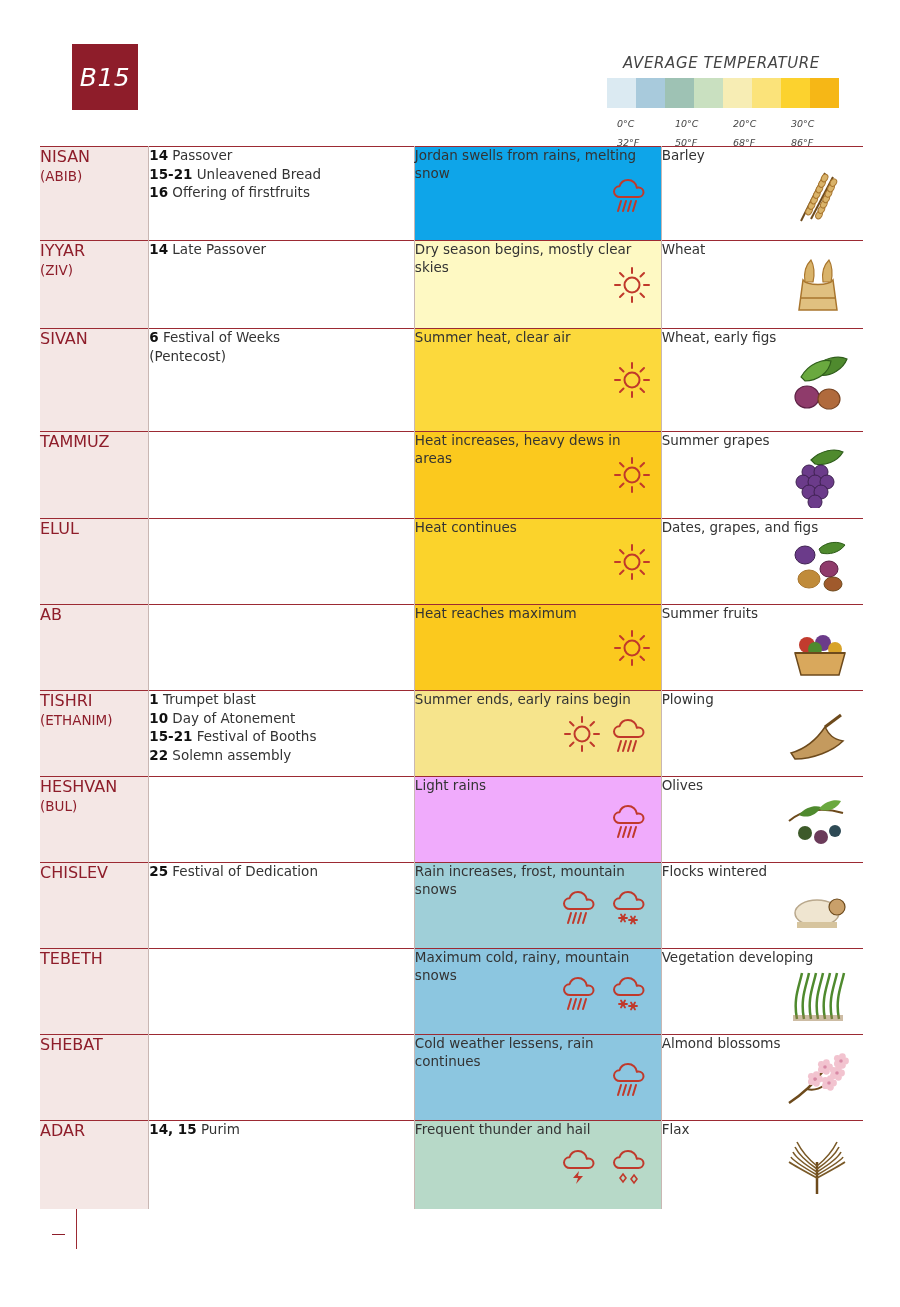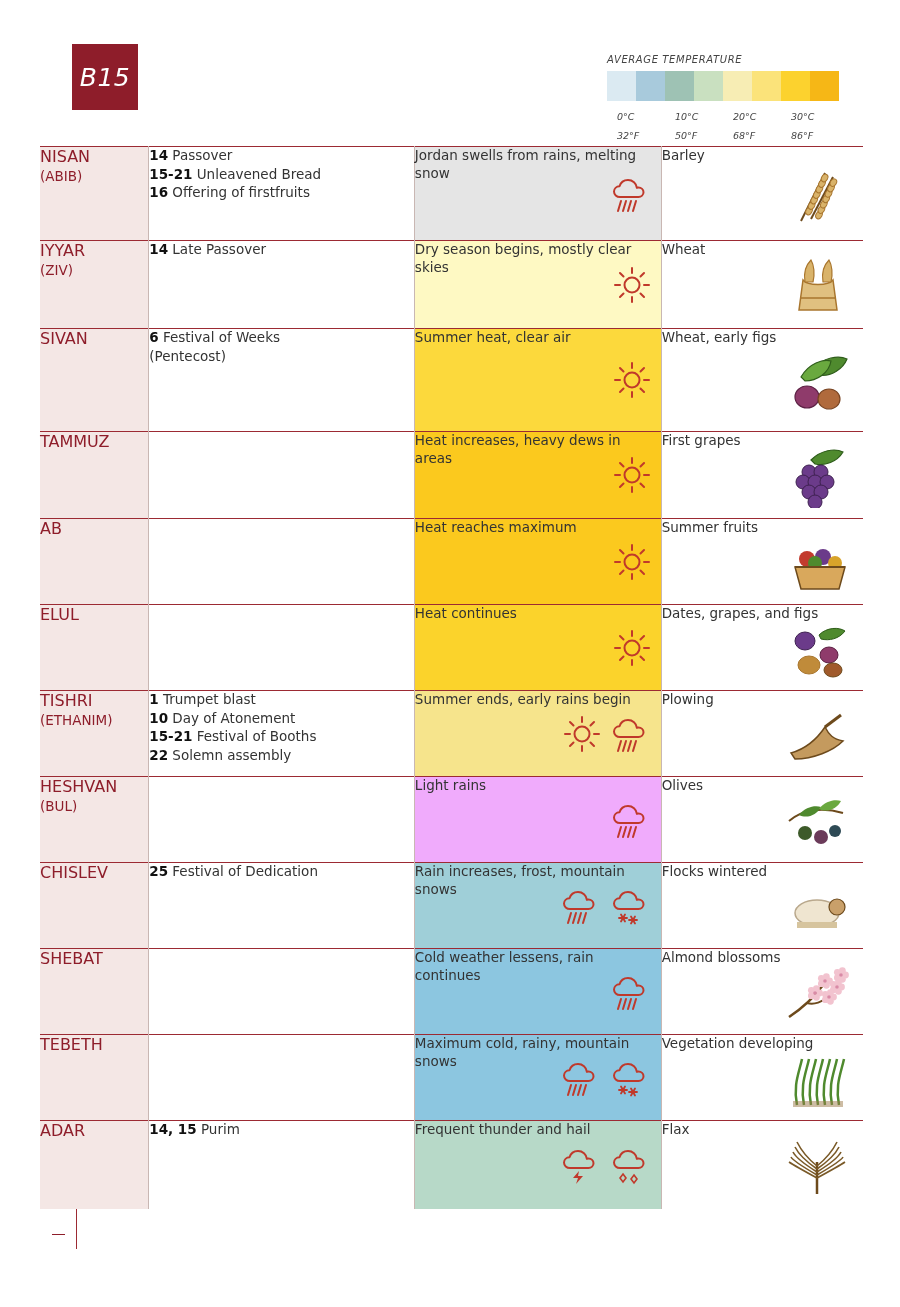--- a/index.html
+++ b/index.html
@@ -33,22 +33,22 @@
   .title {
     position: absolute; left: 110px; top: 8px;
     font-size: 38px; color: #8e1d2a; font-weight: 400;
     letter-spacing: .2px;
   }
   
   .legend {
     position: absolute; right: 0; top: 10px; width: 245px;
   }
   .legend-title {
-    font-size: 10px; color: #444; letter-spacing: .6px;
-    margin-bottom: 6px; text-align: left;
+    font-size: 15px; color: #444; letter-spacing: .6px;
+    margin-bottom: 6px; text-align: left; margin-left: 16px;
   }
   .legend-bar { display: flex; width: 232px; height: 30px; }
   .legend-bar div { flex: 1 1 0; }
   .legend-ticks {
     position: relative; height: 32px; width: 232px;
     margin-top: 6px; font-size: 9.5px; color: #444;
   }
   .legend-ticks span {
     position: absolute; width: 44px; line-height: 19px;
   }
@@ -200,21 +200,21 @@
           <col class="col-crops">
       </colgroup>
       <tbody id="cal-body">
           <tr class="row-top" style="height: 94px; margin-left: 39px;">
             <td class="cell name-cell"><span>NISAN</span><span class="sub">(ABIB)</span></td>
             <td class="cell events-cell">
               <div class="ev"><b>14</b> <span>Passover</span></div>
               <div class="ev"><b>15-21</b> <span>Unleavened Bread</span></div>
               <div class="ev"><b>16</b> <span>Offering of firstfruits</span></div>
             </td>
-            <td class="cell weather-cell" style="background:#e5e5e5"><span>Jordan swells from rains, melting snow</span><span class="wicons">
+            <td class="cell weather-cell" style="background:#0ea5e9"><span>Jordan swells from rains, melting snow</span><span class="wicons">
                 <svg class="ico" width="46" height="42" viewBox="0 0 46 42">
                   <path d="M11 24c-3.4 0-6-2.4-6-5.4 0-2.9 2.4-5.2 5.5-5.3C11.6 9.6 15 7 19 7c4.6 0 8.4 3.4 8.9 7.8 0.5-0.2 1-0.3 1.6-0.3 2.8 0 5 2.2 5 4.8S32.3 24 29.5 24z" fill="none" stroke="#c0392b" stroke-width="2" stroke-linejoin="round"></path>
                   <line x1="12" y1="28" x2="9" y2="38" stroke="#c0392b" stroke-width="2" stroke-linecap="round"></line>
                   <line x1="17" y1="28" x2="14" y2="38" stroke="#c0392b" stroke-width="2" stroke-linecap="round"></line>
                   <line x1="22" y1="28" x2="19" y2="38" stroke="#c0392b" stroke-width="2" stroke-linecap="round"></line>
                   <line x1="27" y1="28" x2="24" y2="38" stroke="#c0392b" stroke-width="2" stroke-linecap="round"></line>
                 </svg>
               </span></td>
             <td class="cell crops-cell"><span>Barley</span><span style="position:absolute;right:6px;top:50%;transform:translateY(-50%)">
                 <svg class="ico" width="78" height="66" viewBox="0 0 78 66">
@@ -301,84 +301,84 @@
                   <line x1="35" y1="21" x2="40" y2="21" stroke="#c0392b" stroke-width="2" stroke-linecap="round"></line>
                   <line x1="31.48528137423857" y1="29.485281374238568" x2="35.020815280171306" y2="33.020815280171306" stroke="#c0392b" stroke-width="2" stroke-linecap="round"></line>
                   <line x1="23" y1="33" x2="23" y2="38" stroke="#c0392b" stroke-width="2" stroke-linecap="round"></line>
                   <line x1="14.51471862576143" y1="29.48528137423857" x2="10.979184719828693" y2="33.020815280171306" stroke="#c0392b" stroke-width="2" stroke-linecap="round"></line>
                   <line x1="11" y1="21" x2="6" y2="21.000000000000004" stroke="#c0392b" stroke-width="2" stroke-linecap="round"></line>
                   <line x1="14.514718625761429" y1="12.51471862576143" x2="10.97918471982869" y2="8.979184719828693" stroke="#c0392b" stroke-width="2" stroke-linecap="round"></line>
                   <line x1="22.999999999999996" y1="9" x2="22.999999999999996" y2="4" stroke="#c0392b" stroke-width="2" stroke-linecap="round"></line>
                   <line x1="31.485281374238568" y1="12.514718625761429" x2="35.020815280171306" y2="8.97918471982869" stroke="#c0392b" stroke-width="2" stroke-linecap="round"></line>
                 </svg>
               </span></td>
-            <td class="cell crops-cell"><span>First grapes</span><span style="position:absolute;right:6px;top:50%;transform:translateY(-50%)">
+            <td class="cell crops-cell"><span>Summer grapes</span><span style="position:absolute;right:6px;top:50%;transform:translateY(-50%)">
                 <svg class="ico" width="78" height="66" viewBox="0 0 78 66">
                   <path d="M32 18c10-10 24-12 32-8-6 10-18 14-28 12z" fill="#4f8a2e" stroke="#2f5d1b" stroke-width="1.2"></path>
                   <circle cx="30" cy="30" r="7" fill="#6b3b8a" stroke="#3e2150" stroke-width="1"></circle>
                   <circle cx="42" cy="30" r="7" fill="#6b3b8a" stroke="#3e2150" stroke-width="1"></circle>
                   <circle cx="24" cy="40" r="7" fill="#6b3b8a" stroke="#3e2150" stroke-width="1"></circle>
                   <circle cx="36" cy="40" r="7" fill="#6b3b8a" stroke="#3e2150" stroke-width="1"></circle>
                   <circle cx="48" cy="40" r="7" fill="#6b3b8a" stroke="#3e2150" stroke-width="1"></circle>
                   <circle cx="30" cy="50" r="7" fill="#6b3b8a" stroke="#3e2150" stroke-width="1"></circle>
                   <circle cx="42" cy="50" r="7" fill="#6b3b8a" stroke="#3e2150" stroke-width="1"></circle>
                   <circle cx="36" cy="60" r="7" fill="#6b3b8a" stroke="#3e2150" stroke-width="1"></circle>
                 </svg>
               </span></td>
           </tr>
           <tr class="row-top" style="height: 86px;">
-            <td class="cell name-cell"><span>AB</span></td>
+            <td class="cell name-cell"><span>ELUL</span></td>
             <td class="cell events-cell"></td>
-            <td class="cell weather-cell" style="background:#fbc91e"><span>Heat reaches maximum</span><span class="wicons">
+            <td class="cell weather-cell" style="background:#fbd32b"><span>Heat continues</span><span class="wicons">
                 <svg class="ico" width="46" height="42" viewBox="0 0 46 42">
                   <circle cx="23" cy="21" r="7.5" fill="none" stroke="#c0392b" stroke-width="2"></circle>
                   <line x1="35" y1="21" x2="40" y2="21" stroke="#c0392b" stroke-width="2" stroke-linecap="round"></line>
                   <line x1="31.48528137423857" y1="29.485281374238568" x2="35.020815280171306" y2="33.020815280171306" stroke="#c0392b" stroke-width="2" stroke-linecap="round"></line>
                   <line x1="23" y1="33" x2="23" y2="38" stroke="#c0392b" stroke-width="2" stroke-linecap="round"></line>
                   <line x1="14.51471862576143" y1="29.48528137423857" x2="10.979184719828693" y2="33.020815280171306" stroke="#c0392b" stroke-width="2" stroke-linecap="round"></line>
                   <line x1="11" y1="21" x2="6" y2="21.000000000000004" stroke="#c0392b" stroke-width="2" stroke-linecap="round"></line>
                   <line x1="14.514718625761429" y1="12.51471862576143" x2="10.97918471982869" y2="8.979184719828693" stroke="#c0392b" stroke-width="2" stroke-linecap="round"></line>
                   <line x1="22.999999999999996" y1="9" x2="22.999999999999996" y2="4" stroke="#c0392b" stroke-width="2" stroke-linecap="round"></line>
                   <line x1="31.485281374238568" y1="12.514718625761429" x2="35.020815280171306" y2="8.97918471982869" stroke="#c0392b" stroke-width="2" stroke-linecap="round"></line>
                 </svg>
               </span></td>
-            <td class="cell crops-cell"><span>Summer fruits</span><span style="position:absolute;right:6px;top:50%;transform:translateY(-50%)">
-                <svg class="ico" width="78" height="66" viewBox="0 0 78 66">
-                  <circle cx="28" cy="30" r="8" fill="#c23b2e"></circle>
-                  <circle cx="44" cy="28" r="8" fill="#6b3b8a"></circle>
-        <circle cx="56" cy="34" r="7" fill="#d8a32a"></circle>
-                  <circle cx="36" cy="34" r="7" fill="#4f8a2e"></circle>
-        <path d="M16 38h50l-6 22H22z" fill="#d9a85c" stroke="#6d4a1c" stroke-width="1.5"></path>
-        <path d="M16 38h50" stroke="#6d4a1c" stroke-width="2"></path>
-                </svg>
-              </span></td>
-          </tr>
-          <tr class="row-top" style="height: 86px;">
-            <td class="cell name-cell"><span>ELUL</span></td>
+            <td class="cell crops-cell"><span>Dates, grapes, and figs</span><span style="position:absolute;right:6px;top:50%;transform:translateY(-50%)">
+                <svg class="ico" width="78" height="66" viewBox="0 0 78 66">
+                  <ellipse cx="26" cy="26" rx="10" ry="9" fill="#6b3b8a" stroke="#3e2150" stroke-width="1"></ellipse>
+        <path d="M40 20c8-8 20-8 26-4-6 8-16 10-24 8z" fill="#4f8a2e" stroke="#2f5d1b" stroke-width="1"></path>
+        <ellipse cx="50" cy="40" rx="9" ry="8" fill="#8f3b6b" stroke="#5c2144" stroke-width="1"></ellipse>
+        <ellipse cx="30" cy="50" rx="11" ry="9" fill="#c08b3a" stroke="#a9762e" stroke-width="1"></ellipse>
+        <ellipse cx="54" cy="55" rx="9" ry="7" fill="#a05a2c" stroke="#6d4a1c" stroke-width="1"></ellipse>
+                </svg>
+              </span></td>
+          </tr>
+          <tr class="row-top" style="height: 86px;">
+            <td class="cell name-cell"><span>AB</span></td>
             <td class="cell events-cell"></td>
-            <td class="cell weather-cell" style="background:#fbd32b"><span>Heat continues</span><span class="wicons">
+            <td class="cell weather-cell" style="background:#fbc91e"><span>Heat reaches maximum</span><span class="wicons">
                 <svg class="ico" width="46" height="42" viewBox="0 0 46 42">
                   <circle cx="23" cy="21" r="7.5" fill="none" stroke="#c0392b" stroke-width="2"></circle>
                   <line x1="35" y1="21" x2="40" y2="21" stroke="#c0392b" stroke-width="2" stroke-linecap="round"></line>
                   <line x1="31.48528137423857" y1="29.485281374238568" x2="35.020815280171306" y2="33.020815280171306" stroke="#c0392b" stroke-width="2" stroke-linecap="round"></line>
                   <line x1="23" y1="33" x2="23" y2="38" stroke="#c0392b" stroke-width="2" stroke-linecap="round"></line>
                   <line x1="14.51471862576143" y1="29.48528137423857" x2="10.979184719828693" y2="33.020815280171306" stroke="#c0392b" stroke-width="2" stroke-linecap="round"></line>
                   <line x1="11" y1="21" x2="6" y2="21.000000000000004" stroke="#c0392b" stroke-width="2" stroke-linecap="round"></line>
                   <line x1="14.514718625761429" y1="12.51471862576143" x2="10.97918471982869" y2="8.979184719828693" stroke="#c0392b" stroke-width="2" stroke-linecap="round"></line>
                   <line x1="22.999999999999996" y1="9" x2="22.999999999999996" y2="4" stroke="#c0392b" stroke-width="2" stroke-linecap="round"></line>
                   <line x1="31.485281374238568" y1="12.514718625761429" x2="35.020815280171306" y2="8.97918471982869" stroke="#c0392b" stroke-width="2" stroke-linecap="round"></line>
                 </svg>
               </span></td>
-            <td class="cell crops-cell"><span>Dates, grapes, and figs</span><span style="position:absolute;right:6px;top:50%;transform:translateY(-50%)">
-                <svg class="ico" width="78" height="66" viewBox="0 0 78 66">
-                  <ellipse cx="26" cy="26" rx="10" ry="9" fill="#6b3b8a" stroke="#3e2150" stroke-width="1"></ellipse>
-        <path d="M40 20c8-8 20-8 26-4-6 8-16 10-24 8z" fill="#4f8a2e" stroke="#2f5d1b" stroke-width="1"></path>
-        <ellipse cx="50" cy="40" rx="9" ry="8" fill="#8f3b6b" stroke="#5c2144" stroke-width="1"></ellipse>
-        <ellipse cx="30" cy="50" rx="11" ry="9" fill="#c08b3a" stroke="#a9762e" stroke-width="1"></ellipse>
-        <ellipse cx="54" cy="55" rx="9" ry="7" fill="#a05a2c" stroke="#6d4a1c" stroke-width="1"></ellipse>
+            <td class="cell crops-cell"><span>Summer fruits</span><span style="position:absolute;right:6px;top:50%;transform:translateY(-50%)">
+                <svg class="ico" width="78" height="66" viewBox="0 0 78 66">
+                  <circle cx="28" cy="30" r="8" fill="#c23b2e"></circle>
+                  <circle cx="44" cy="28" r="8" fill="#6b3b8a"></circle>
+        <circle cx="56" cy="34" r="7" fill="#d8a32a"></circle>
+                  <circle cx="36" cy="34" r="7" fill="#4f8a2e"></circle>
+        <path d="M16 38h50l-6 22H22z" fill="#d9a85c" stroke="#6d4a1c" stroke-width="1.5"></path>
+        <path d="M16 38h50" stroke="#6d4a1c" stroke-width="2"></path>
                 </svg>
               </span></td>
           </tr>
           <tr class="row-top" style="height: 86px;">
             <td class="cell name-cell"><span>TISHRI</span><span class="sub">(ETHANIM)</span></td>
             <td class="cell events-cell">
               <div class="ev"><b>1</b> <span>Trumpet blast</span></div>
               <div class="ev"><b>10</b> <span>Day of Atonement</span></div>
               <div class="ev"><b>15-21</b> <span>Festival of Booths</span></div>
               <div class="ev"><b>22</b> <span>Solemn assembly</span></div>
@@ -454,20 +454,54 @@
                   <line x1="20" y1="35" x2="28" y2="35" stroke="#c0392b" stroke-width="1.8" stroke-linecap="round"></line>
                   <line x1="22" y1="31.535898384862247" x2="26" y2="38.46410161513776" stroke="#c0392b" stroke-width="1.8" stroke-linecap="round"></line>
                   <line x1="26" y1="31.535898384862247" x2="22" y2="38.46410161513776" stroke="#c0392b" stroke-width="1.8" stroke-linecap="round"></line>
                 </svg>
               </span></td>
             <td class="cell crops-cell"><span>Flocks wintered</span><span style="position:absolute;right:6px;top:50%;transform:translateY(-50%)">
                 <svg class="ico" width="78" height="66" viewBox="0 0 78 66">
                   <ellipse cx="38" cy="40" rx="22" ry="13" fill="#efe5d0" stroke="#b9a88c" stroke-width="1.5"></ellipse>
         <circle cx="58" cy="34" r="8" fill="#c9a06a" stroke="#6d4a1c" stroke-width="1.2"></circle>
         <path d="M18 52h40" stroke="#d6c49e" stroke-width="6"></path>
+                </svg>
+              </span></td>
+          </tr>
+          <tr class="row-top" style="height: 86px;">
+            <td class="cell name-cell"><span>TEBETH</span></td>
+            <td class="cell events-cell"></td>
+            <td class="cell weather-cell" style="background:#8cc6e0"><span>Maximum cold, rainy, mountain snows</span><span class="wicons">
+                <svg class="ico" width="46" height="42" viewBox="0 0 46 42">
+                  <path d="M11 24c-3.4 0-6-2.4-6-5.4 0-2.9 2.4-5.2 5.5-5.3C11.6 9.6 15 7 19 7c4.6 0 8.4 3.4 8.9 7.8 0.5-0.2 1-0.3 1.6-0.3 2.8 0 5 2.2 5 4.8S32.3 24 29.5 24z" fill="none" stroke="#c0392b" stroke-width="2" stroke-linejoin="round"></path>
+                  <line x1="12" y1="28" x2="9" y2="38" stroke="#c0392b" stroke-width="2" stroke-linecap="round"></line>
+                  <line x1="17" y1="28" x2="14" y2="38" stroke="#c0392b" stroke-width="2" stroke-linecap="round"></line>
+                  <line x1="22" y1="28" x2="19" y2="38" stroke="#c0392b" stroke-width="2" stroke-linecap="round"></line>
+                  <line x1="27" y1="28" x2="24" y2="38" stroke="#c0392b" stroke-width="2" stroke-linecap="round"></line>
+                </svg>
+                <svg class="ico" width="46" height="42" viewBox="0 0 46 42">
+                  <path d="M11 24c-3.4 0-6-2.4-6-5.4 0-2.9 2.4-5.2 5.5-5.3C11.6 9.6 15 7 19 7c4.6 0 8.4 3.4 8.9 7.8 0.5-0.2 1-0.3 1.6-0.3 2.8 0 5 2.2 5 4.8S32.3 24 29.5 24z" fill="none" stroke="#c0392b" stroke-width="2" stroke-linejoin="round"></path>
+                  <line x1="10" y1="33" x2="18" y2="33" stroke="#c0392b" stroke-width="1.8" stroke-linecap="round"></line>
+                  <line x1="12" y1="29.535898384862247" x2="16" y2="36.46410161513776" stroke="#c0392b" stroke-width="1.8" stroke-linecap="round"></line>
+                  <line x1="16" y1="29.535898384862247" x2="12" y2="36.46410161513776" stroke="#c0392b" stroke-width="1.8" stroke-linecap="round"></line>
+                  <line x1="20" y1="35" x2="28" y2="35" stroke="#c0392b" stroke-width="1.8" stroke-linecap="round"></line>
+                  <line x1="22" y1="31.535898384862247" x2="26" y2="38.46410161513776" stroke="#c0392b" stroke-width="1.8" stroke-linecap="round"></line>
+                  <line x1="26" y1="31.535898384862247" x2="22" y2="38.46410161513776" stroke="#c0392b" stroke-width="1.8" stroke-linecap="round"></line>
+                </svg>
+              </span></td>
+            <td class="cell crops-cell"><span>Vegetation developing</span><span style="position:absolute;right:6px;top:50%;transform:translateY(-50%)">
+                <svg class="ico" width="78" height="66" viewBox="0 0 78 66">
+                  <path d="M18 60 C14 40, 20 28, 23 14" stroke="#4f8a2e" stroke-width="2.5" fill="none"></path>
+                  <path d="M25 60 C21 40, 27 28, 30 14" stroke="#4f8a2e" stroke-width="2.5" fill="none"></path>
+                  <path d="M32 60 C28 40, 34 28, 37 14" stroke="#4f8a2e" stroke-width="2.5" fill="none"></path>
+                  <path d="M39 60 C35 40, 41 28, 44 14" stroke="#4f8a2e" stroke-width="2.5" fill="none"></path>
+                  <path d="M46 60 C42 40, 48 28, 51 14" stroke="#4f8a2e" stroke-width="2.5" fill="none"></path>
+                  <path d="M53 60 C49 40, 55 28, 58 14" stroke="#4f8a2e" stroke-width="2.5" fill="none"></path>
+                  <path d="M60 60 C56 40, 62 28, 65 14" stroke="#4f8a2e" stroke-width="2.5" fill="none"></path>
+                  <rect x="14" y="56" width="50" height="6" fill="#9c7a4a" opacity=".5"></rect>
                 </svg>
               </span></td>
           </tr>
           <tr class="row-top" style="height: 86px;">
             <td class="cell name-cell"><span>SHEBAT</span></td>
             <td class="cell events-cell"></td>
             <td class="cell weather-cell" style="background:#8cc6e0"><span>Cold weather lessens, rain continues</span><span class="wicons">
                 <svg class="ico" width="46" height="42" viewBox="0 0 46 42">
                   <path d="M11 24c-3.4 0-6-2.4-6-5.4 0-2.9 2.4-5.2 5.5-5.3C11.6 9.6 15 7 19 7c4.6 0 8.4 3.4 8.9 7.8 0.5-0.2 1-0.3 1.6-0.3 2.8 0 5 2.2 5 4.8S32.3 24 29.5 24z" fill="none" stroke="#c0392b" stroke-width="2" stroke-linejoin="round"></path>
                   <line x1="12" y1="28" x2="9" y2="38" stroke="#c0392b" stroke-width="2" stroke-linecap="round"></line>
@@ -506,54 +540,20 @@
                   <circle cx="36" cy="34" r="1.8" fill="#d98aa6"></circle>
                   <circle cx="66.5" cy="16" r="3.4" fill="#f2c3cf"></circle>
                   <circle cx="63.390576474687265" cy="20.27975432332819" r="3.4" fill="#f2c3cf"></circle>
                   <circle cx="58.359423525312735" cy="18.64503363531613" r="3.4" fill="#f2c3cf"></circle>
                   <circle cx="58.359423525312735" cy="13.354966364683872" r="3.4" fill="#f2c3cf"></circle>
                   <circle cx="63.390576474687265" cy="11.720245676671809" r="3.4" fill="#f2c3cf"></circle>
                   <circle cx="62" cy="16" r="1.8" fill="#d98aa6"></circle>
                 </svg>
               </span></td>
           </tr>
-          <tr class="row-top" style="height: 86px;">
-            <td class="cell name-cell"><span>TEBETH</span></td>
-            <td class="cell events-cell"></td>
-            <td class="cell weather-cell" style="background:#8cc6e0"><span>Maximum cold, rainy, mountain snows</span><span class="wicons">
-                <svg class="ico" width="46" height="42" viewBox="0 0 46 42">
-                  <path d="M11 24c-3.4 0-6-2.4-6-5.4 0-2.9 2.4-5.2 5.5-5.3C11.6 9.6 15 7 19 7c4.6 0 8.4 3.4 8.9 7.8 0.5-0.2 1-0.3 1.6-0.3 2.8 0 5 2.2 5 4.8S32.3 24 29.5 24z" fill="none" stroke="#c0392b" stroke-width="2" stroke-linejoin="round"></path>
-                  <line x1="12" y1="28" x2="9" y2="38" stroke="#c0392b" stroke-width="2" stroke-linecap="round"></line>
-                  <line x1="17" y1="28" x2="14" y2="38" stroke="#c0392b" stroke-width="2" stroke-linecap="round"></line>
-                  <line x1="22" y1="28" x2="19" y2="38" stroke="#c0392b" stroke-width="2" stroke-linecap="round"></line>
-                  <line x1="27" y1="28" x2="24" y2="38" stroke="#c0392b" stroke-width="2" stroke-linecap="round"></line>
-                </svg>
-                <svg class="ico" width="46" height="42" viewBox="0 0 46 42">
-                  <path d="M11 24c-3.4 0-6-2.4-6-5.4 0-2.9 2.4-5.2 5.5-5.3C11.6 9.6 15 7 19 7c4.6 0 8.4 3.4 8.9 7.8 0.5-0.2 1-0.3 1.6-0.3 2.8 0 5 2.2 5 4.8S32.3 24 29.5 24z" fill="none" stroke="#c0392b" stroke-width="2" stroke-linejoin="round"></path>
-                  <line x1="10" y1="33" x2="18" y2="33" stroke="#c0392b" stroke-width="1.8" stroke-linecap="round"></line>
-                  <line x1="12" y1="29.535898384862247" x2="16" y2="36.46410161513776" stroke="#c0392b" stroke-width="1.8" stroke-linecap="round"></line>
-                  <line x1="16" y1="29.535898384862247" x2="12" y2="36.46410161513776" stroke="#c0392b" stroke-width="1.8" stroke-linecap="round"></line>
-                  <line x1="20" y1="35" x2="28" y2="35" stroke="#c0392b" stroke-width="1.8" stroke-linecap="round"></line>
-                  <line x1="22" y1="31.535898384862247" x2="26" y2="38.46410161513776" stroke="#c0392b" stroke-width="1.8" stroke-linecap="round"></line>
-                  <line x1="26" y1="31.535898384862247" x2="22" y2="38.46410161513776" stroke="#c0392b" stroke-width="1.8" stroke-linecap="round"></line>
-                </svg>
-              </span></td>
-            <td class="cell crops-cell"><span>Vegetation developing</span><span style="position:absolute;right:6px;top:50%;transform:translateY(-50%)">
-                <svg class="ico" width="78" height="66" viewBox="0 0 78 66">
-                  <path d="M18 60 C14 40, 20 28, 23 14" stroke="#4f8a2e" stroke-width="2.5" fill="none"></path>
-                  <path d="M25 60 C21 40, 27 28, 30 14" stroke="#4f8a2e" stroke-width="2.5" fill="none"></path>
-                  <path d="M32 60 C28 40, 34 28, 37 14" stroke="#4f8a2e" stroke-width="2.5" fill="none"></path>
-                  <path d="M39 60 C35 40, 41 28, 44 14" stroke="#4f8a2e" stroke-width="2.5" fill="none"></path>
-                  <path d="M46 60 C42 40, 48 28, 51 14" stroke="#4f8a2e" stroke-width="2.5" fill="none"></path>
-                  <path d="M53 60 C49 40, 55 28, 58 14" stroke="#4f8a2e" stroke-width="2.5" fill="none"></path>
-                  <path d="M60 60 C56 40, 62 28, 65 14" stroke="#4f8a2e" stroke-width="2.5" fill="none"></path>
-                  <rect x="14" y="56" width="50" height="6" fill="#9c7a4a" opacity=".5"></rect>
-                </svg>
-              </span></td>
-          </tr>
           <tr class="row-top" style="height: 88px;">
             <td class="cell name-cell"><span>ADAR</span></td>
             <td class="cell events-cell">
               <div class="ev"><b>14, 15</b> <span>Purim</span></div>
             </td>
             <td class="cell weather-cell" style="background:#b7d9c8"><span>Frequent thunder and hail</span><span class="wicons">
                 <svg class="ico" width="46" height="42" viewBox="0 0 46 42">
                   <path d="M11 24c-3.4 0-6-2.4-6-5.4 0-2.9 2.4-5.2 5.5-5.3C11.6 9.6 15 7 19 7c4.6 0 8.4 3.4 8.9 7.8 0.5-0.2 1-0.3 1.6-0.3 2.8 0 5 2.2 5 4.8S32.3 24 29.5 24z" fill="none" stroke="#c0392b" stroke-width="2" stroke-linejoin="round"></path>
       <path d="M20 27l-6 7h5l-2 6 7-8h-5z" fill="#c0392b"></path>
                 </svg>

